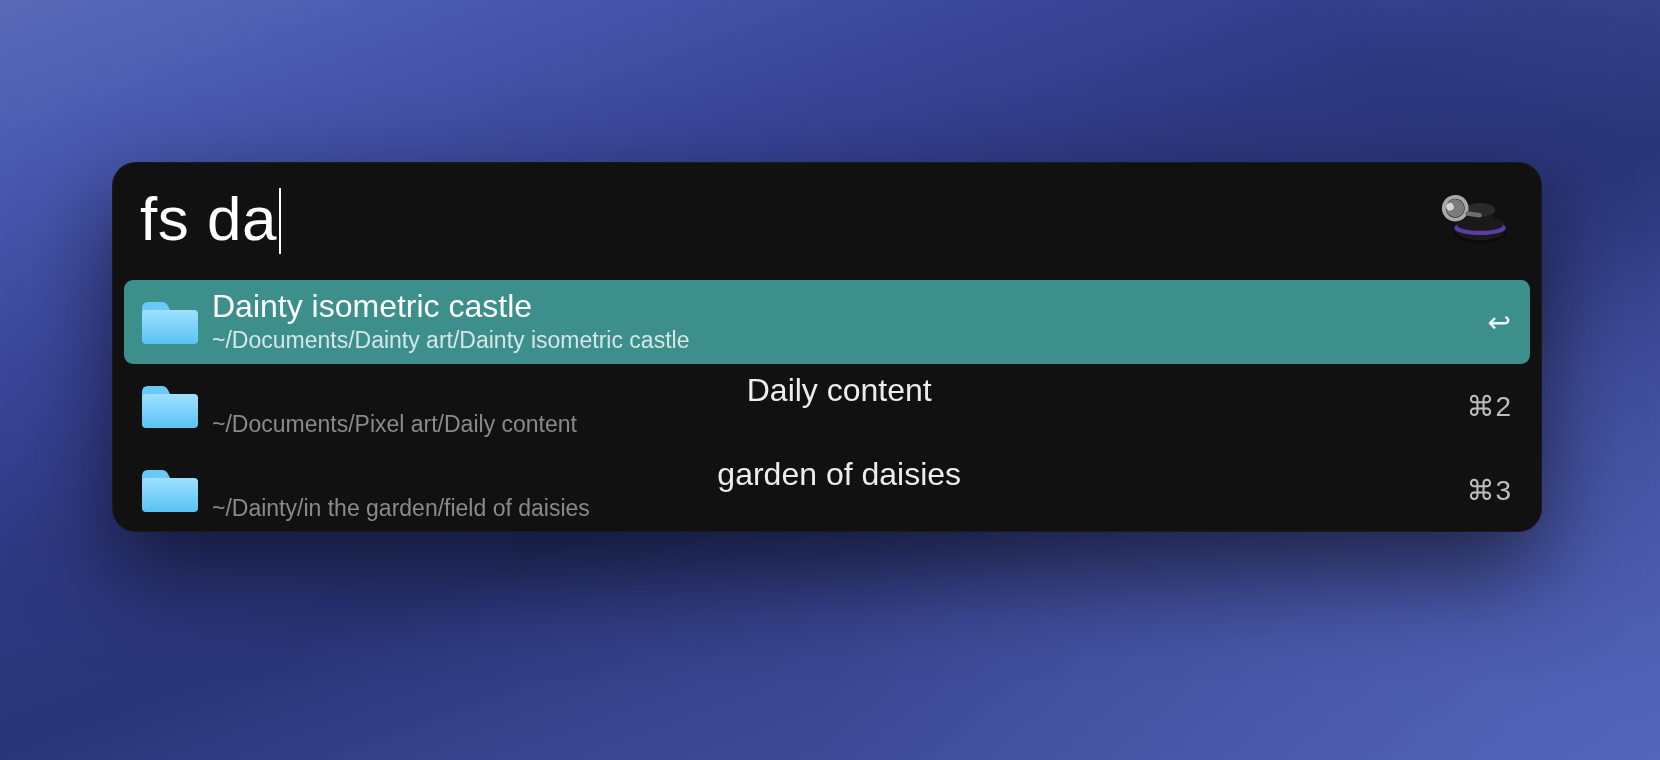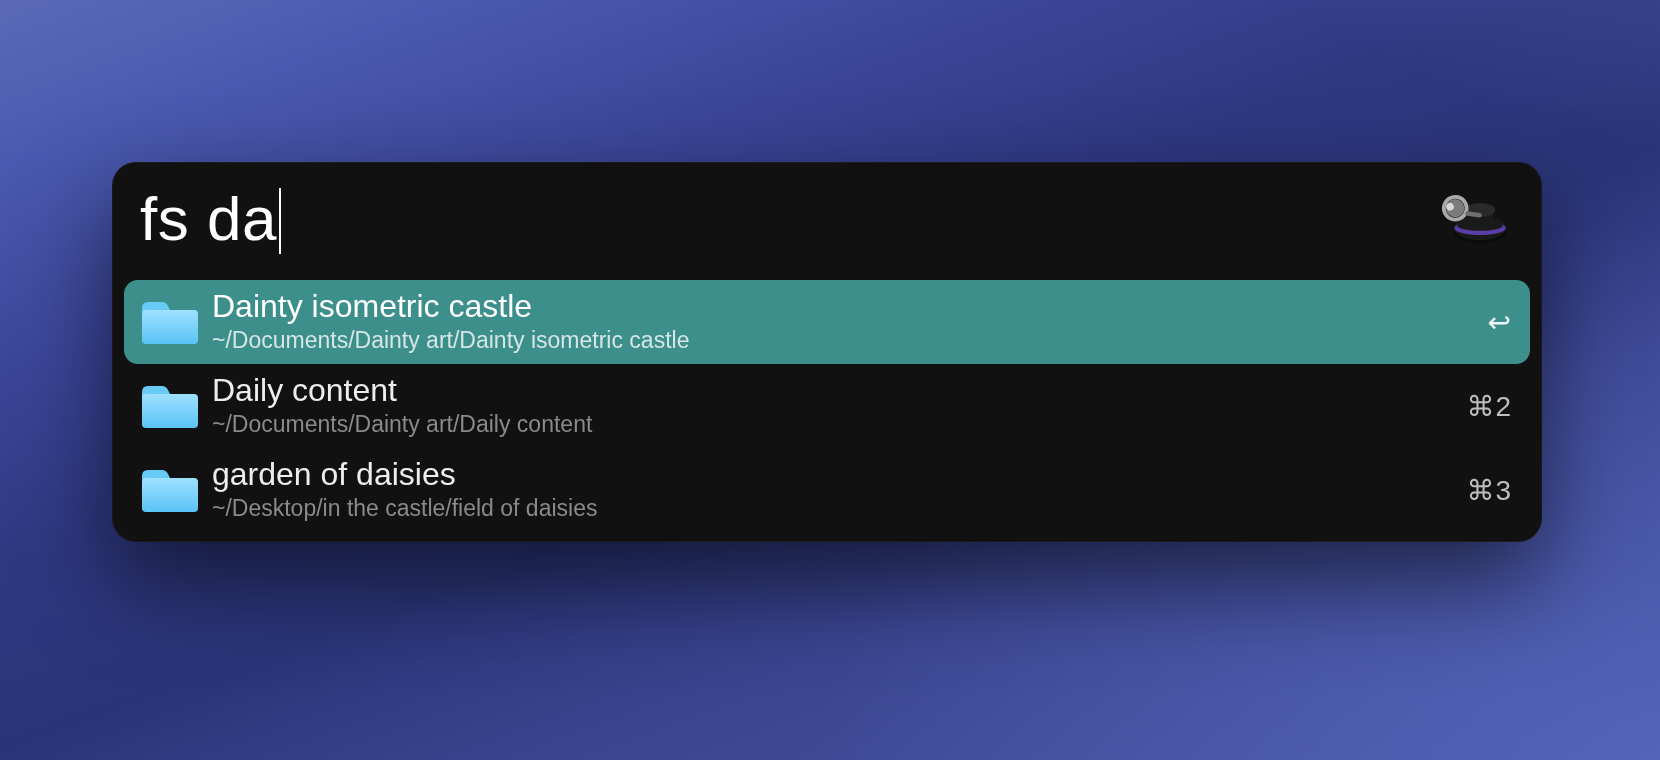--- a/index.html
+++ b/index.html
@@ -39,21 +39,20 @@
     .panel {
       position: absolute;
       left: 112px;
       top: 162px;
       width: 1430px;
       background: #111111;
       border-radius: 24px;
       box-shadow:
         0 40px 90px rgba(0,0,0,0.55),
         0 0 0 1px rgba(255,255,255,0.04) inset;
-      padding-bottom: 10px;
     }
     .search-row {
       display: flex;
       align-items: center;
       padding: 12px 24px 8px 28px;
       gap: 18px;
     }
     .search-input-wrap {
       flex: 1;
       display: flex;
@@ -86,21 +85,21 @@
       justify-content: center;
       flex-shrink: 0;
     }
     .results {
       padding: 8px 12px 0 12px;
     }
     .result-item {
       display: flex;
       align-items: center;
       padding: 8px 18px 8px 14px;
-      border-radius: 14px;
+      border-radius: 9px;
       min-height: 84px;
       cursor: default;
     }
     .result-item.selected {
       background: #3d8f8b;
     }
     .folder-icon-wrap {
       width: 74px;
       display: flex;
       align-items: center;
@@ -115,20 +114,21 @@
       min-width: 0;
     }
     .title {
       font-size: 32px;
       font-weight: 400;
       color: #f3f3f3;
       line-height: 1.1;
     }
     .result-item:not(.selected) .title {
       color: #ededed;
+      text-align: center;
     }
     .result-item.selected .title {
       color: #ffffff;
     }
     .path {
       font-size: 23px;
       font-weight: 400;
       color: #8a8a8a;
       line-height: 1.25;
     }
@@ -209,39 +209,39 @@
               <stop offset="0" stop-color="#9fe0ff"></stop>
               <stop offset="1" stop-color="#59c3f4"></stop>
             </linearGradient>
           </defs>
           <path d="M4 12 Q4 6 10 6 L24 6 Q28 6 30 10 L32 14 L54 14 Q60 14 60 20 L60 42 Q60 48 54 48 L10 48 Q4 48 4 42 Z" fill="#68caf6"></path>
           <path d="M4 18 Q4 14 8 14 L56 14 Q60 14 60 18 L60 44 Q60 48 56 48 L8 48 Q4 48 4 44 Z" fill="url(#fg2)"></path>
         </svg>
       </div>
       <div class="labels">
         <div class="title">Daily content</div>
-        <div class="path">~/Documents/Dainty art/Daily content</div>
+        <div class="path">~/Documents/Pixel art/Daily content</div>
       </div>
       <div class="shortcut">⌘2</div>
     </div>
 
     <div class="result-item">
       <div class="folder-icon-wrap">
         <svg viewBox="0 0 64 52" width="64" height="52">
           <defs>
             <linearGradient id="fg3" x1="0" y1="0" x2="0" y2="1">
               <stop offset="0" stop-color="#9fe0ff"></stop>
               <stop offset="1" stop-color="#59c3f4"></stop>
             </linearGradient>
           </defs>
           <path d="M4 12 Q4 6 10 6 L24 6 Q28 6 30 10 L32 14 L54 14 Q60 14 60 20 L60 42 Q60 48 54 48 L10 48 Q4 48 4 42 Z" fill="#68caf6"></path>
           <path d="M4 18 Q4 14 8 14 L56 14 Q60 14 60 18 L60 44 Q60 48 56 48 L8 48 Q4 48 4 44 Z" fill="url(#fg3)"></path>
         </svg>
       </div>
       <div class="labels">
         <div class="title">garden of daisies</div>
-        <div class="path">~/Desktop/in the castle/field of daisies</div>
+        <div class="path">~/Dainty/in the garden/field of daisies</div>
       </div>
       <div class="shortcut">⌘3</div>
     </div>
 
   </div>
 </div>
 
 </body></html>

